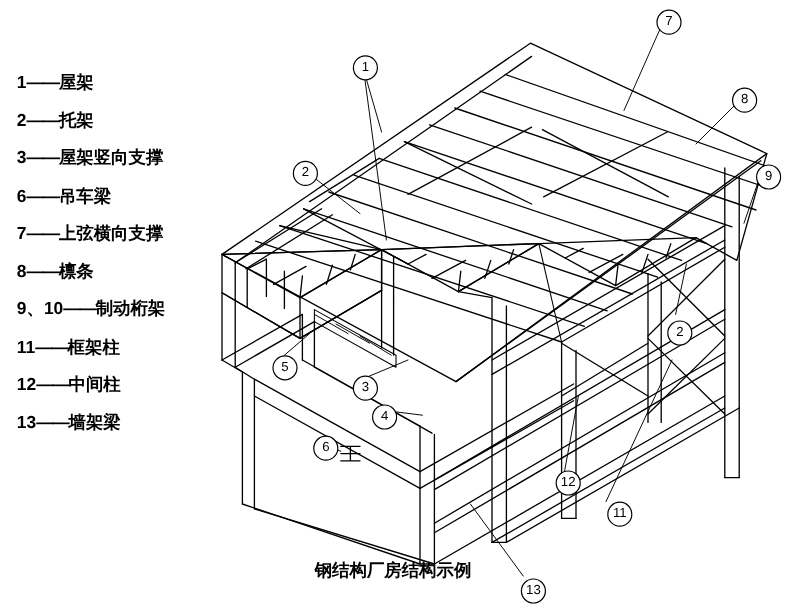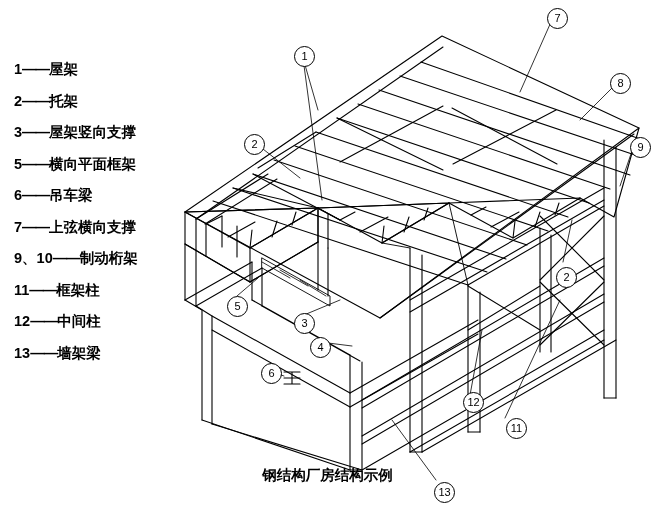--- a/index.html
+++ b/index.html
@@ -80,27 +80,27 @@
     <div class="legend-item">
       <span class="legend-num">1</span><span class="legend-dash">——</span><span class="legend-label">屋架</span>
     </div>
     <div class="legend-item">
       <span class="legend-num">2</span><span class="legend-dash">——</span><span class="legend-label">托架</span>
     </div>
     <div class="legend-item">
       <span class="legend-num">3</span><span class="legend-dash">——</span><span class="legend-label">屋架竖向支撑</span>
     </div>
     <div class="legend-item">
-      <span class="legend-num">5</span><span class="legend-dash">——</span><span class="legend-label">横向平面框架</span>
-    </div>
-    <div class="legend-item">
       <span class="legend-num">6</span><span class="legend-dash">——</span><span class="legend-label">吊车梁</span>
     </div>
     <div class="legend-item">
       <span class="legend-num">7</span><span class="legend-dash">——</span><span class="legend-label">上弦横向支撑</span>
+    </div>
+    <div class="legend-item">
+      <span class="legend-num">8</span><span class="legend-dash">——</span><span class="legend-label">檩条</span>
     </div>
     <div class="legend-item">
       <span class="legend-num">9、10</span><span class="legend-dash">——</span><span class="legend-label">制动桁架</span>
     </div>
     <div class="legend-item">
       <span class="legend-num">11</span><span class="legend-dash">——</span><span class="legend-label">框架柱</span>
     </div>
     <div class="legend-item">
       <span class="legend-num">12</span><span class="legend-dash">——</span><span class="legend-label">中间柱</span>
     </div>

